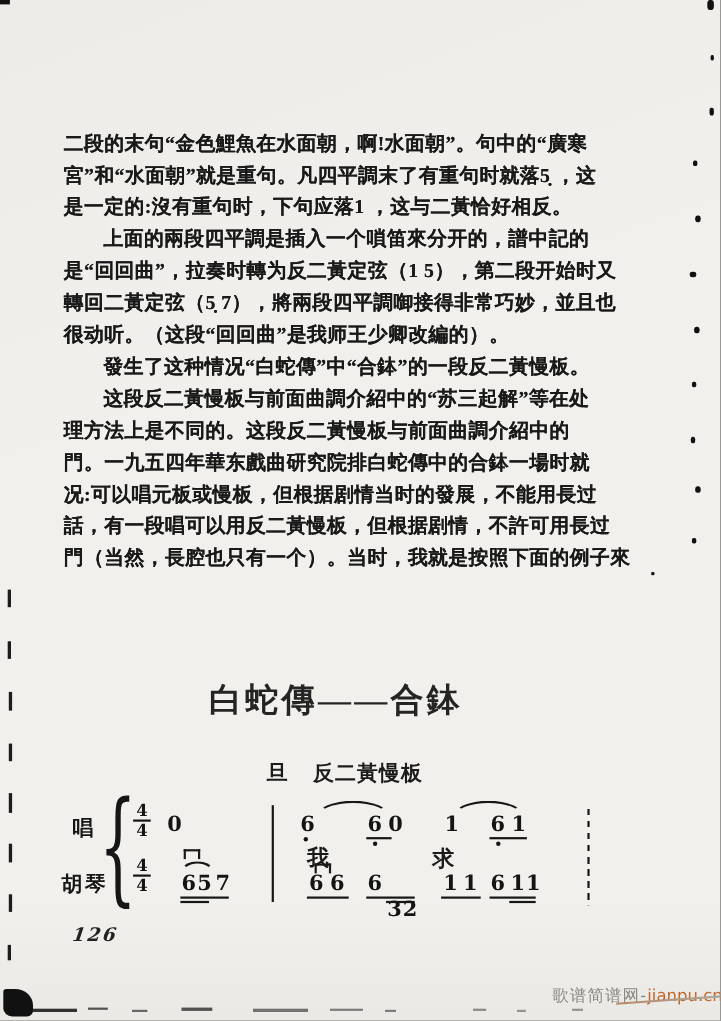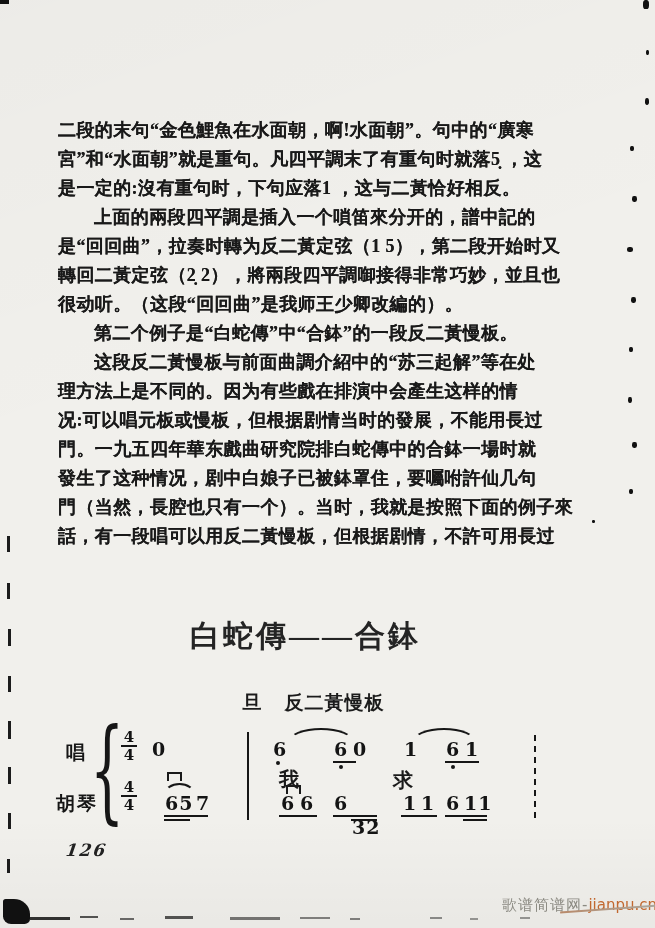--- a/index.html
+++ b/index.html
@@ -77,30 +77,29 @@
 <body>
 
 <div class="page">
 
   <div class="body-text">
     <div class="tline">二段的末句“金色鯉魚在水面朝，啊!水面朝”。句中的“廣寒</div>
     <div class="tline">宮”和“水面朝”就是重句。凡四平調末了有重句时就落5̣ ，这</div>
     <div class="tline">是一定的:沒有重句时，下句应落1 ，这与二黃恰好相反。</div>
     <div class="tline ind">上面的兩段四平調是插入一个嗩笛來分开的，譜中記的</div>
     <div class="tline">是“回回曲”，拉奏时轉为反二黃定弦（1 5），第二段开始时又</div>
-    <div class="tline">轉回二黃定弦（2̣ 2），將兩段四平調啣接得非常巧妙，並且也</div>
+    <div class="tline">轉回二黃定弦（5̣ 7），將兩段四平調啣接得非常巧妙，並且也</div>
     <div class="tline">很动听。（这段“回回曲”是我师王少卿改編的）。</div>
-    <div class="tline ind">第二个例子是“白蛇傳”中“合鉢”的一段反二黃慢板。</div>
+    <div class="tline ind">發生了这种情况“白蛇傳”中“合鉢”的一段反二黃慢板。</div>
     <div class="tline ind">这段反二黃慢板与前面曲調介紹中的“苏三起解”等在处</div>
-    <div class="tline">理方法上是不同的。因为有些戲在排演中会產生这样的情</div>
+    <div class="tline">理方法上是不同的。这段反二黃慢板与前面曲調介紹中的</div>
+    <div class="tline">門。一九五四年華东戲曲研究院排白蛇傳中的合鉢一場时就</div>
     <div class="tline">况:可以唱元板或慢板，但根据剧情当时的發展，不能用長过</div>
-    <div class="tline">門。一九五四年華东戲曲研究院排白蛇傳中的合鉢一場时就</div>
-    <div class="tline">發生了这种情况，剧中白娘子已被鉢罩住，要囑咐許仙几句</div>
+    <div class="tline">話，有一段唱可以用反二黃慢板，但根据剧情，不許可用長过</div>
     <div class="tline">門（当然，長腔也只有一个）。当时，我就是按照下面的例子來</div>
-    <div class="tline">話，有一段唱可以用反二黃慢板，但根据剧情，不許可用長过</div>
   </div>
 
   <div class="title">白蛇傳——合鉢</div>
   <div class="subtitle">
     <span>旦</span><span class="gap"></span><span>反二黃慢板</span>
   </div>
 
   <div class="score">
     <span class="lab" style="left:66px;top:25px;">唱</span>
     <span class="lab" style="left:56px;top:76px;">胡琴</span>

